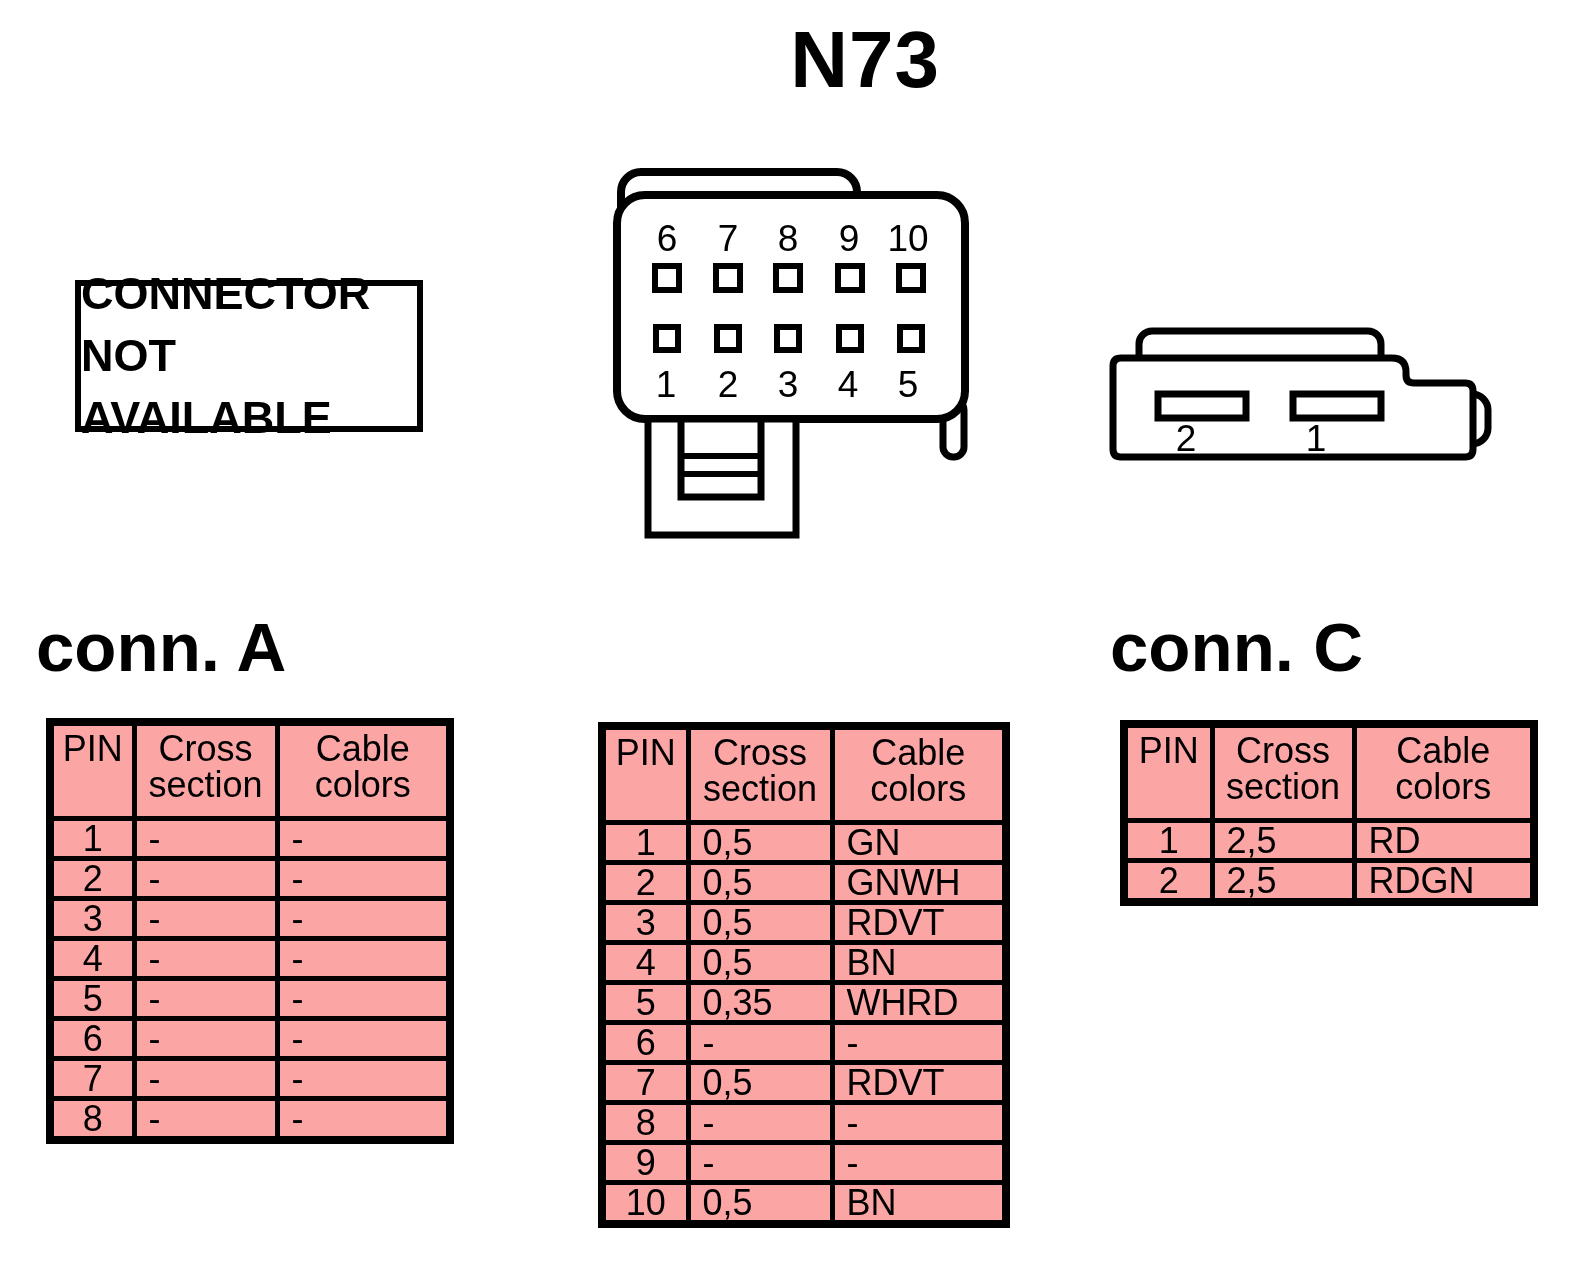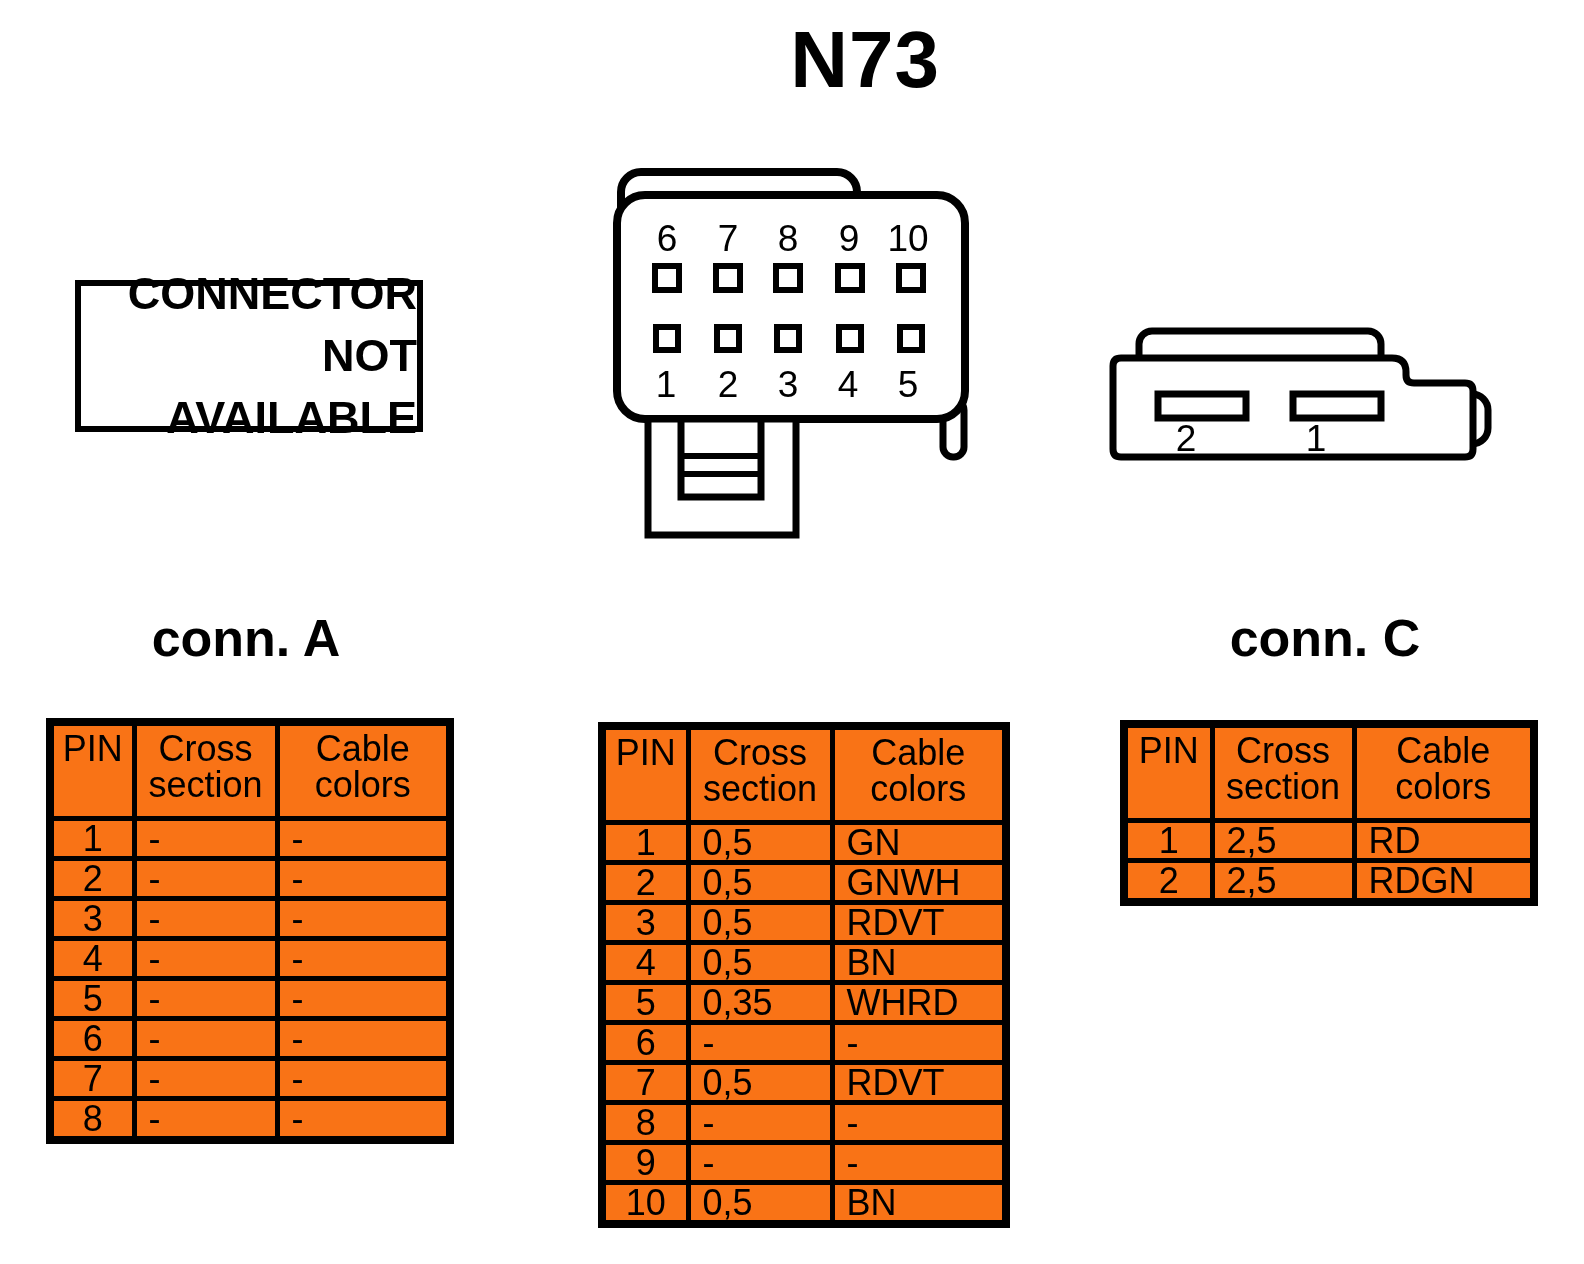--- a/index.html
+++ b/index.html
@@ -7,37 +7,37 @@
     position:relative;width:1584px;height:1264px;background:#ffffff;
     font-family:"Liberation Sans",sans-serif;color:#000;overflow:hidden;
   }
   .page-title{
     position:absolute;left:600px;top:14px;width:340px;text-align:right;
     font-size:80px;font-weight:bold;letter-spacing:1px;
   }
   .na-box{
     position:absolute;left:75px;top:280px;width:348px;height:152px;
     border:6px solid #000;box-sizing:border-box;
-    display:flex;flex-direction:column;justify-content:center;align-items:flex-end;
+    display:flex;flex-direction:column;justify-content:center;align-items:flex-start;
     font-size:45px;font-weight:bold;line-height:62px;text-align:center;
   }
   .conn-title{
-    position:absolute;top:608px;text-align:center;
-    font-size:52px;font-weight:bold;
+    position:absolute;top:608px;
+    font-size:69px;font-weight:bold;
   }
   .conn-title.a{left:36px;width:420px;}
   .conn-title.b{left:588px;width:420px;}
   .conn-title.c{left:1110px;width:430px;}
   .drawing{position:absolute;}
   svg text{
     font-family:"Liberation Sans",sans-serif;font-size:37px;fill:#000;
   }
   table.pin-table{
     position:absolute;border-collapse:collapse;table-layout:fixed;
-    background:#f97316;border:8px solid #000;
+    background:#fca5a5;border:8px solid #000;
   }
   .pin-table th,.pin-table td{
     border:5px solid #000;font-size:36px;overflow:hidden;
     padding:0;margin:0;
   }
   .pin-table th{
     font-weight:normal;vertical-align:top;text-align:center;
     height:85px;line-height:36px;padding-top:5px;
   }
   .pin-table td{height:35px;line-height:35px;}

